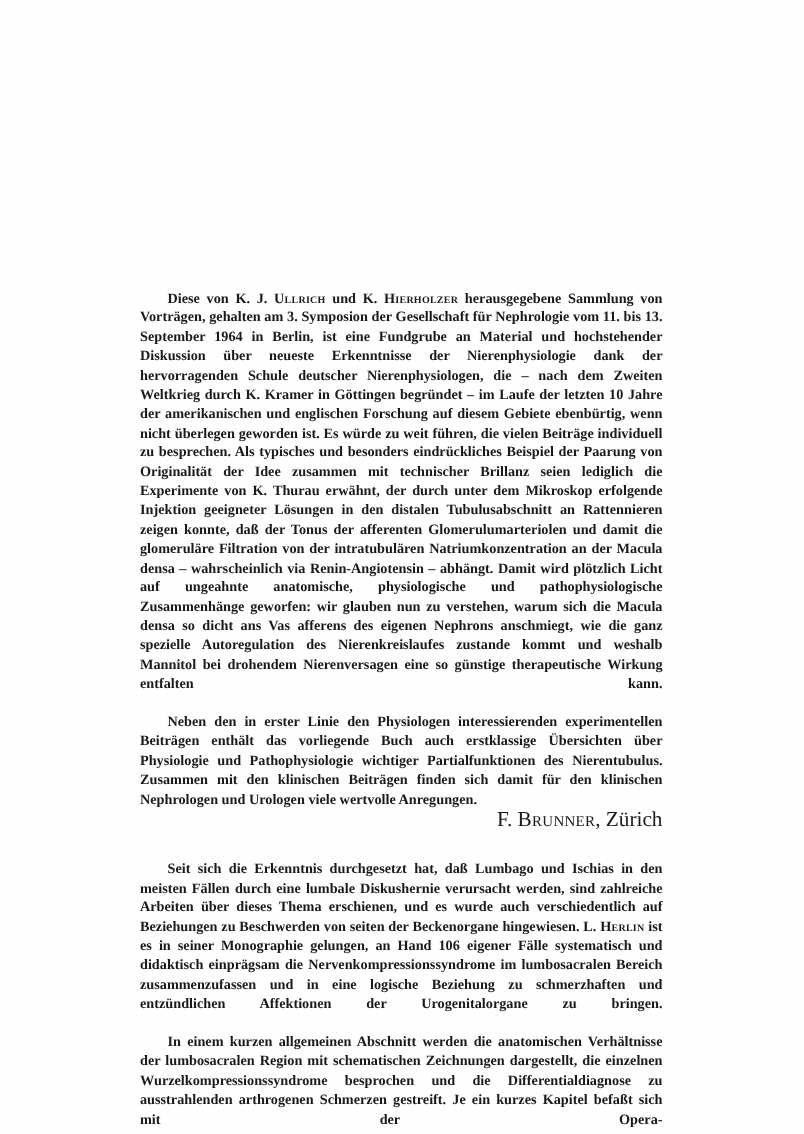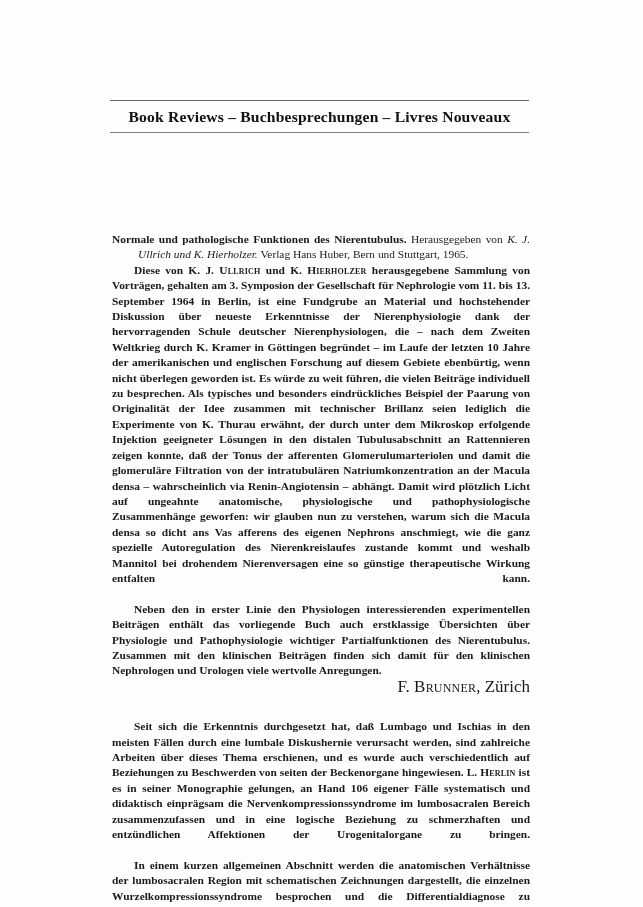--- a/index.html
+++ b/index.html
@@ -105,38 +105,25 @@
     line-height: 15.4px;
   }
   .sig-line .left { text-align: left; }
   .sig-line .right { text-align: right; white-space: nowrap; }
 </style>
 </head>
 <body>
 
 <div class="page">
 
-  <div class="header-block">
-    <div class="rule"></div>
-    <div class="header-title">Book Reviews – Buchbesprechungen – Livres Nouveaux</div>
-    <div class="rule thin"></div>
-  </div>
 
   <div class="column">
 
     <div class="entry">
 
-      <div class="ref">
-        <span class="first-line-pull">
-          <span class="bold">Normale und pathologische Funktionen des Nierentubulus.</span>
-          <span>Herausgegeben von</span>
-          <span class="ital">K. J. Ullrich und K. Hierholzer.</span>
-          <span>Verlag Hans Huber, Bern und Stuttgart, 1965.</span>
-        </span>
-      </div>
 
       <p class="para">Diese von K. J. <span class="sc">Ullrich</span> und K. <span class="sc">Hierholzer</span> herausgegebene Sammlung von Vorträgen, gehalten am 3. Symposion der Gesellschaft für Nephrologie vom 11. bis 13. September 1964 in Berlin, ist eine Fundgrube an Material und hochstehender Diskussion über neueste Erkenntnisse der Nierenphysiologie dank der hervorragenden Schule deutscher Nierenphysiologen, die – nach dem Zweiten Weltkrieg durch K. Kramer in Göttingen begründet – im Laufe der letzten 10 Jahre der amerikanischen und englischen Forschung auf diesem Gebiete ebenbürtig, wenn nicht überlegen geworden ist. Es würde zu weit führen, die vielen Beiträge individuell zu besprechen. Als typisches und besonders eindrückliches Beispiel der Paarung von Originalität der Idee zusammen mit technischer Brillanz seien lediglich die Experimente von K. Thurau erwähnt, der durch unter dem Mikroskop erfolgende Injektion geeigneter Lösungen in den distalen Tubulusabschnitt an Rattennieren zeigen konnte, daß der Tonus der afferenten Glomerulumarteriolen und damit die glomeruläre Filtration von der intratubulären Natriumkonzentration an der Macula densa – wahrscheinlich via Renin-Angiotensin – abhängt. Damit wird plötzlich Licht auf ungeahnte anatomische, physiologische und pathophysiologische Zusammenhänge geworfen: wir glauben nun zu verstehen, warum sich die Macula densa so dicht ans Vas afferens des eigenen Nephrons anschmiegt, wie die ganz spezielle Autoregulation des Nierenkreislaufes zustande kommt und weshalb Mannitol bei drohendem Nierenversagen eine so günstige therapeutische Wirkung entfalten kann.</p>
 
       <p class="para nostretch">Neben den in erster Linie den Physiologen interessierenden experimentellen Beiträgen enthält das vorliegende Buch auch erstklassige Übersichten über Physiologie und Pathophysiologie wichtiger Partialfunktionen des Nierentubulus. Zusammen mit den klinischen Beiträgen finden sich damit für den klinischen Nephrologen und Urologen viele wertvolle Anregungen.</p>
 
       <div class="sig-line">
         <span class="left"></span>
         <span class="right sc-holder">F. <span class="sc">Brunner</span>, Zürich</span>
       </div>
     </div>

